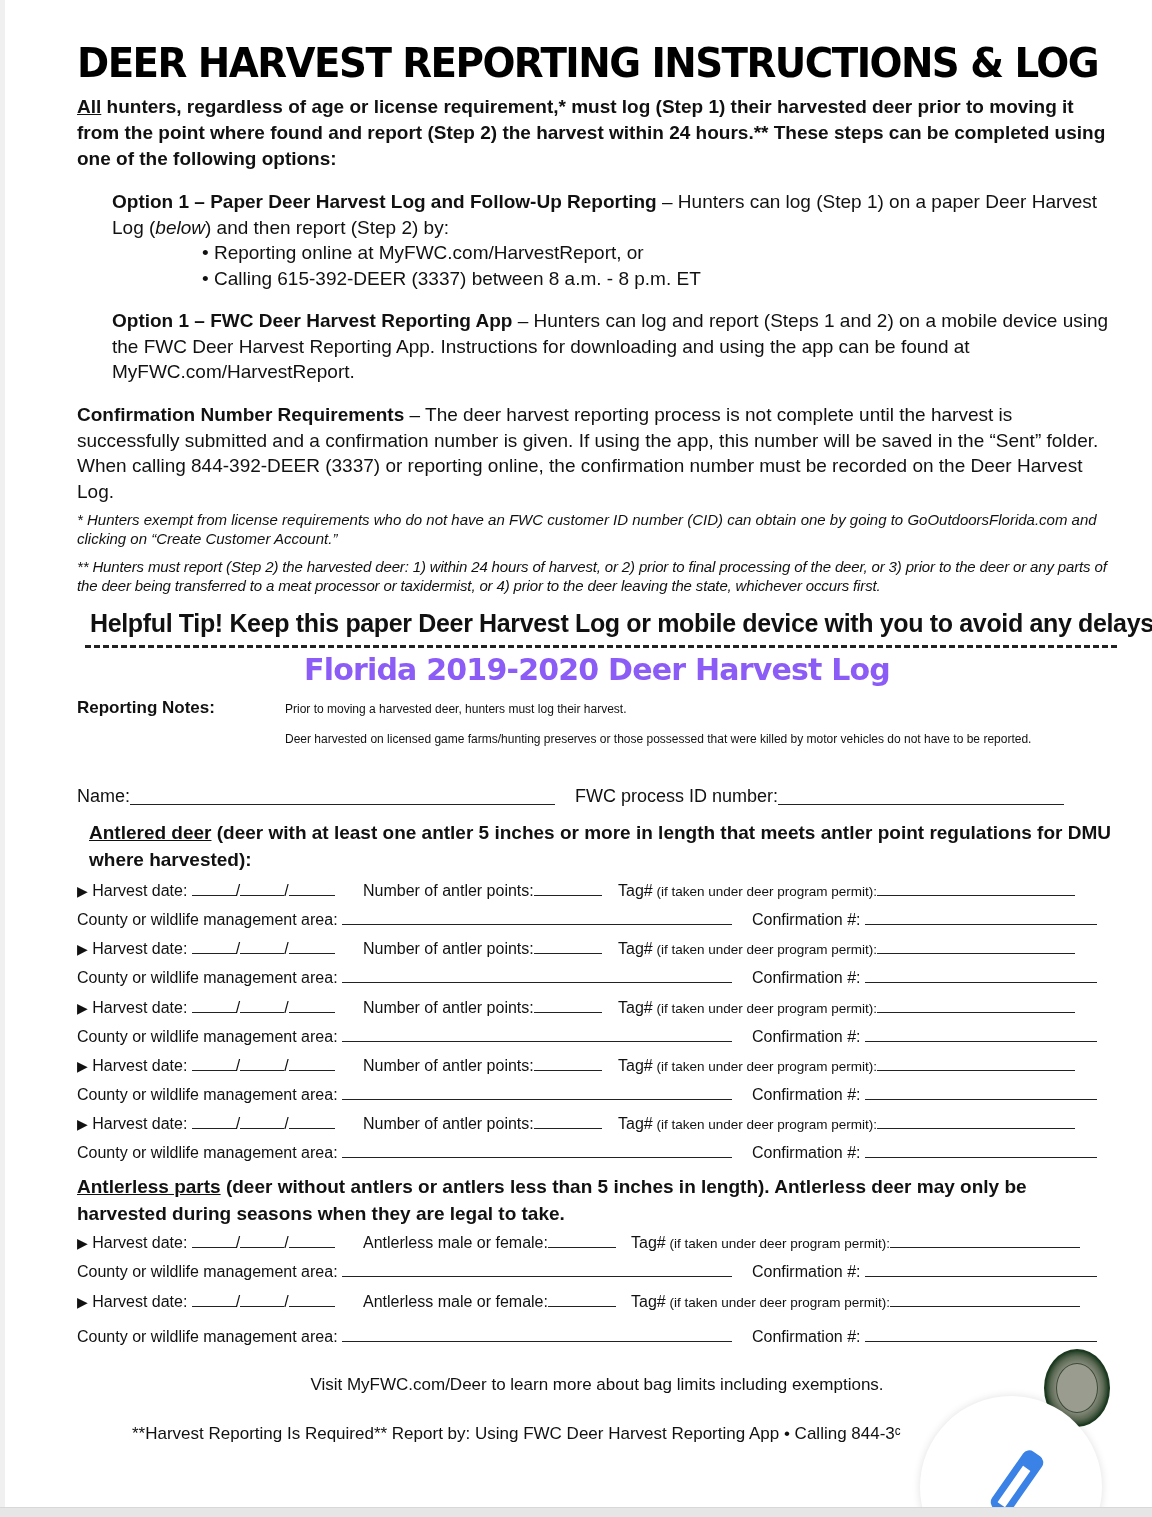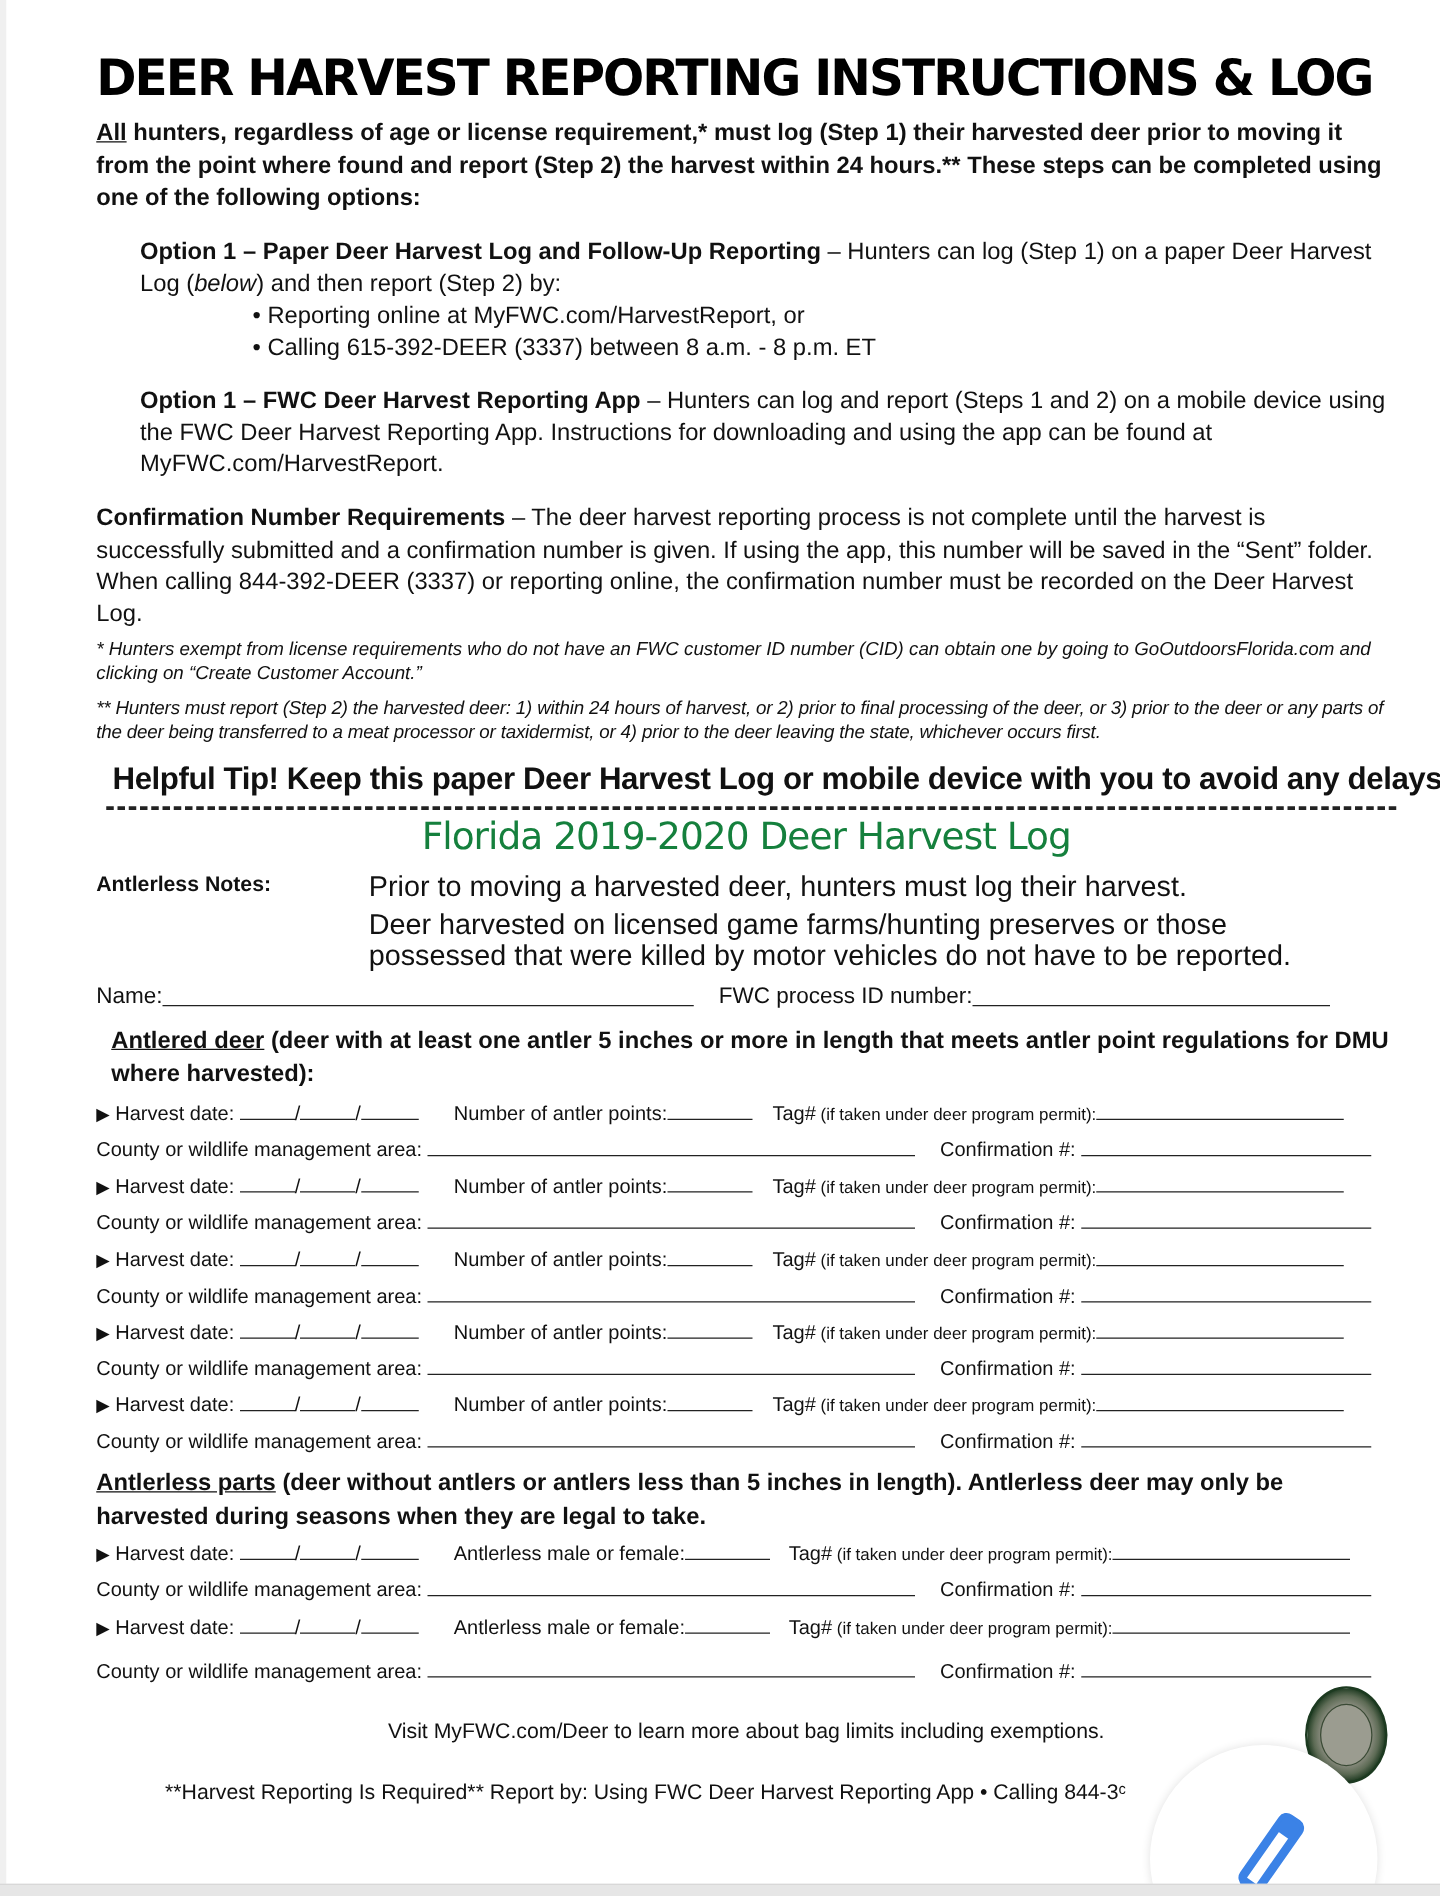--- a/index.html
+++ b/index.html
@@ -32,24 +32,24 @@
   .bullets li::before { content: "• "; }
 
   .confirm { position: absolute; top: 402px; left: 0; width: 1040px; font-size: 19px; line-height: 25.5px; }
   .foot1 { position: absolute; top: 510px; left: 0; width: 1040px; font-size: 15px; line-height: 19px; font-style: italic; }
   .foot2 { position: absolute; top: 557px; left: 0; width: 1045px; font-size: 15px; line-height: 19px; font-style: italic; letter-spacing: -0.15px; }
 
   .tip { position: absolute; top: 609px; left: 13px; width: 1030px; font-weight: bold; font-size: 25px; letter-spacing: -0.35px; white-space: nowrap; }
   .dash { position: absolute; top: 645px; left: 8px; width: 1032px; height: 0; border-top: 3px dashed #222; }
 
   .log-title { position: absolute; top: 652px; left: 0; width: 1040px; text-align: center;
-    font-family: "DejaVu Sans", sans-serif; font-weight: normal; font-size: 30px; letter-spacing: -0.8px; color: #15803d; }
+    font-family: "DejaVu Sans", sans-serif; font-weight: bold; font-size: 30px; letter-spacing: -0.8px; color: #8b5cf6; }
 
   .notes-label { position: absolute; top: 698px; left: 0; font-weight: bold; font-size: 17px; }
-  .notes { position: absolute; top: 697px; left: 218px; width: 800px; font-size: 23px; line-height: 25px; }
+  .notes { position: absolute; top: 697px; left: 208px; width: 800px; font-size: 12px; line-height: 25px; }
   .notes p { margin: 0 0 5px 0; }
 
   .name-row { position: absolute; top: 786px; left: 0; width: 1025px; font-size: 18px; display: flex; }
   .line { display: inline-block; border-bottom: 1.5px solid #222; height: 18px; vertical-align: baseline; }
 
   .section-head { position: absolute; left: 0; width: 1040px; font-weight: bold; font-size: 19px; line-height: 27px; }
   .section-head u { text-decoration: underline; }
   .antlered-head { top: 819px; margin-left: 12px; }
   .antlerless-head { top: 1173px; }
 
@@ -99,21 +99,21 @@
   </div>
 
   <div class="foot1">* Hunters exempt from license requirements who do not have an FWC customer ID number (CID) can obtain one by going to GoOutdoorsFlorida.com and clicking on “Create Customer Account.”</div>
   <div class="foot2">** Hunters must report (Step 2) the harvested deer: 1) within 24 hours of harvest, or 2) prior to final processing of the deer, or 3) prior to the deer or any parts of the deer being transferred to a meat processor or taxidermist, or 4) prior to the deer leaving the state, whichever occurs first.</div>
 
   <div class="tip">Helpful Tip!  Keep this paper Deer Harvest Log or mobile device with you to avoid any delays in moving your harvested deer.</div>
   <div class="dash"></div>
 
   <div class="log-title">Florida 2019-2020 Deer Harvest Log</div>
 
-  <div class="notes-label">Antlerless Notes:</div>
+  <div class="notes-label">Reporting Notes:</div>
   <div class="notes">
     <p>Prior to moving a harvested deer, hunters must log their harvest.</p>
     <p>Deer harvested on licensed game farms/hunting preserves or those possessed that were killed by motor vehicles do not have to be reported.</p>
   </div>
 
   <div class="name-row">
     <span>Name:</span>
     <span class="line" style="width:425px;"></span>
     <span style="margin-left:20px;">FWC process ID number:</span>
     <span class="line" style="width:286px;"></span>

